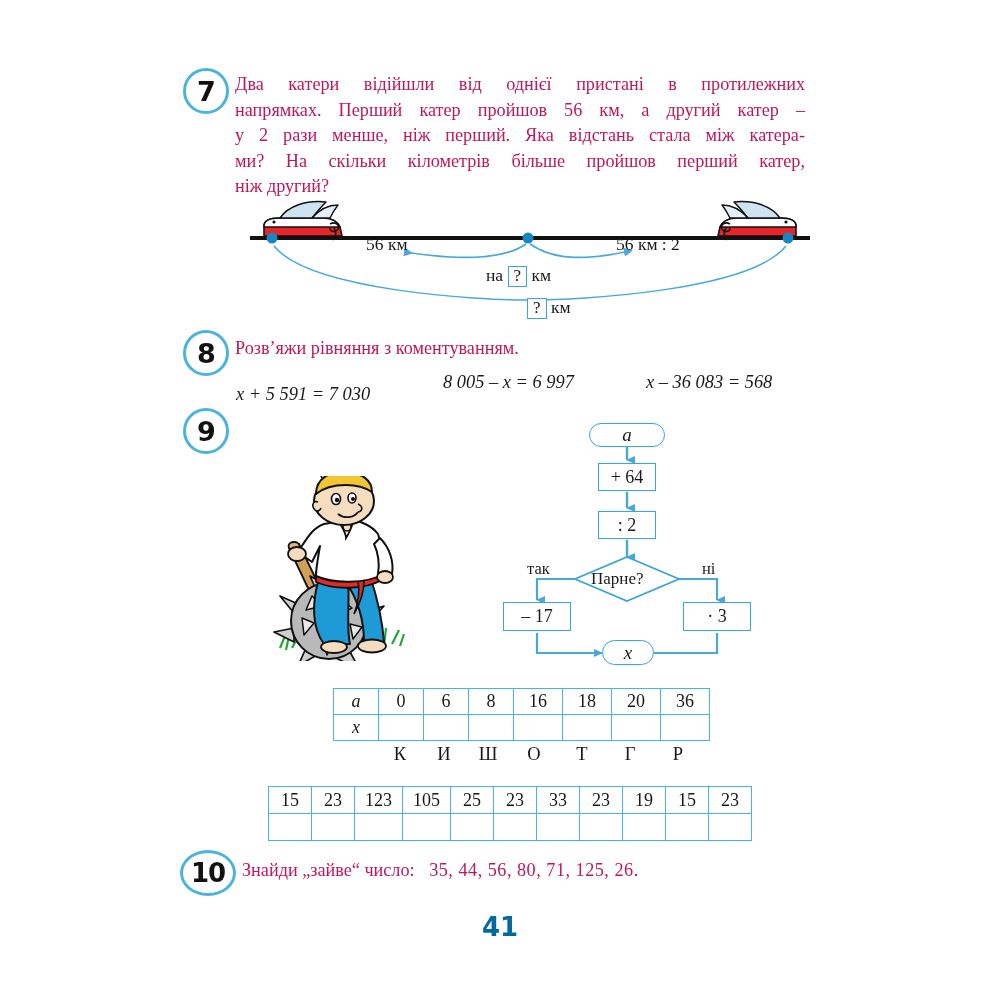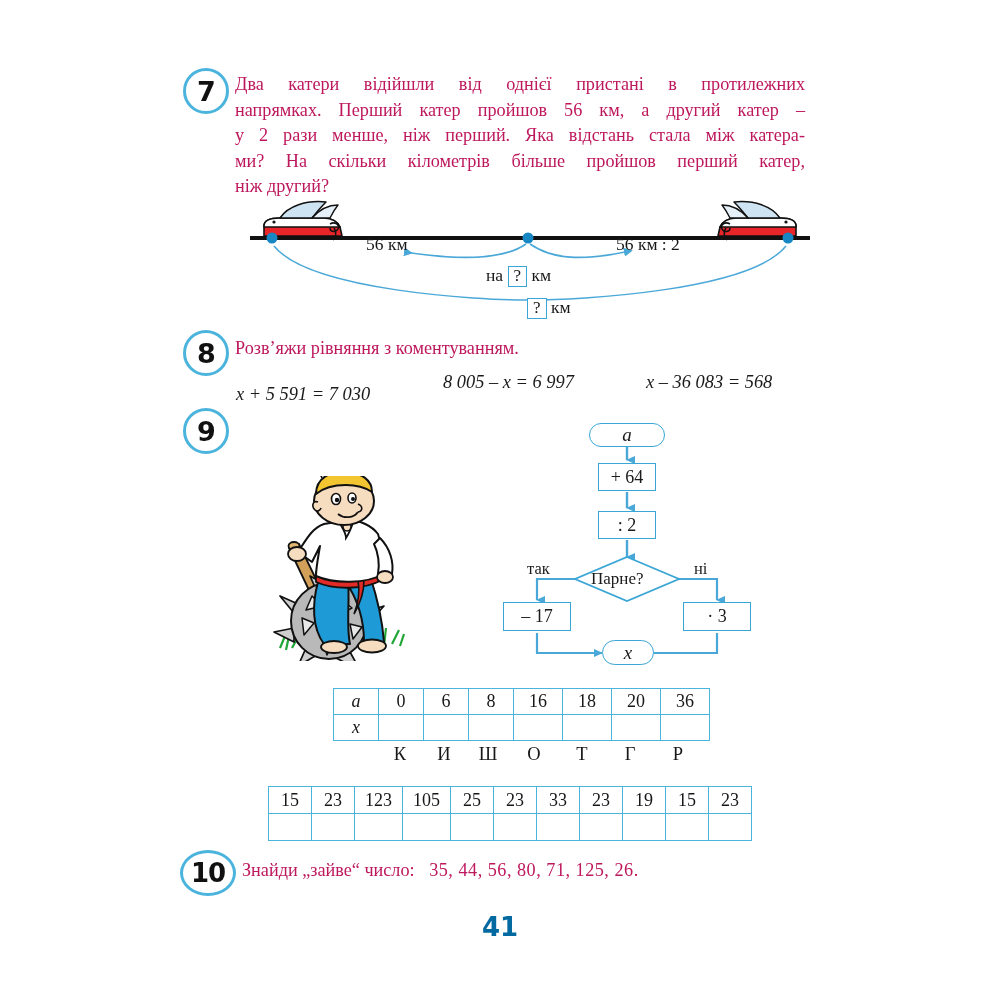--- a/index.html
+++ b/index.html
@@ -337,21 +337,21 @@
 
     <div class="fc-node fc-oval" style="left:99px; top:8px; width:76px; height:24px;">a</div>
 
     <div class="fc-node" style="left:108px; top:48px; width:58px; height:28px;">+ 64</div>
 
     <div class="fc-node" style="left:108px; top:96px; width:58px; height:28px;">: 2</div>
 
     <div class="fc-text" style="left:101px; top:154px; font-size:17px;">Парне?</div>
 
     <div class="fc-text" style="left:37px; top:144px;">так</div>
-    <div class="fc-text" style="left:204px; top:144px;">ні</div>
+    <div class="fc-text" style="left:212px; top:144px;">ні</div>
 
     <div class="fc-node" style="left:13px; top:187px; width:68px; height:29px;">– 17</div>
 
     <div class="fc-node" style="left:193px; top:187px; width:68px; height:29px;">· 3</div>
 
     <div class="fc-node fc-oval" style="left:112px; top:225px; width:52px; height:25px;">x</div>
   </div>
 
   <table class="grid" style="left:333px; top:688px;">
     <tbody>

